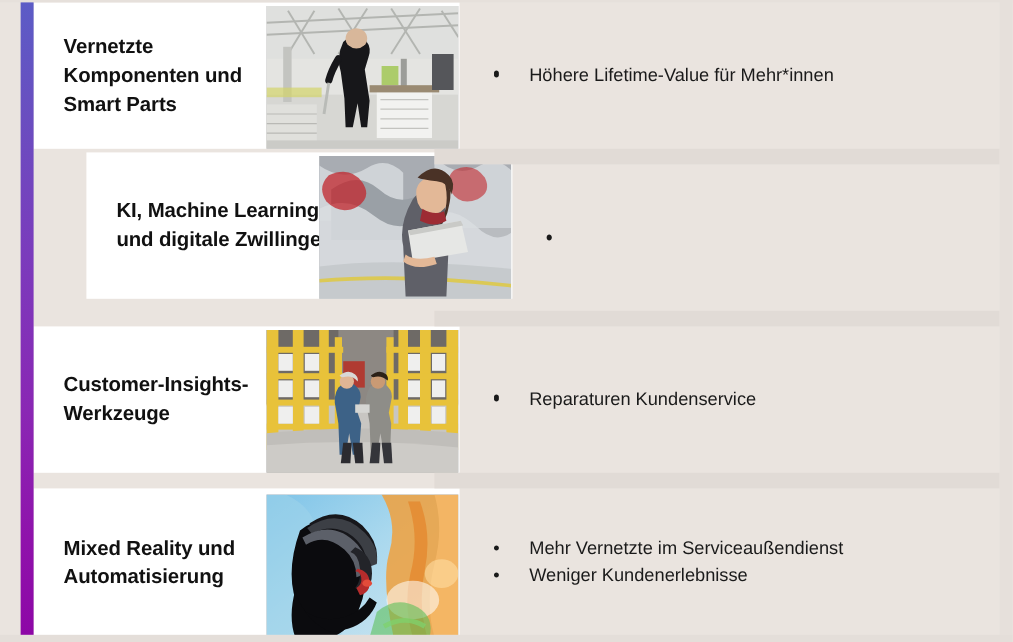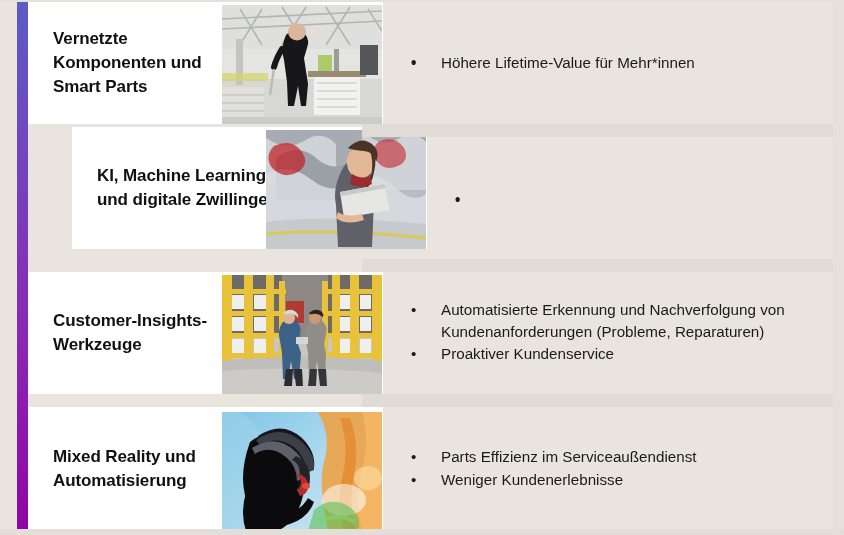--- a/index.html
+++ b/index.html
@@ -293,22 +293,22 @@
           <path d="M86 48 q8 -8 15 -1 q5 5 3 12 l-2 10 l2 9 l-1 26 l-5 0 l-3 -18 l-3 18 l-5 0 l-1 -26 l-2 -12 q-3 -10 2 -18z" fill="#8e8d88"></path>
           <ellipse cx="93" cy="43" rx="6" ry="6" fill="#c99a74"></ellipse>
           <path d="M87 38 q7 -6 13 -1 q2 3 1 5 q-5 -4 -10 -3 q-3 1 -4 -1z" fill="#2b2118"></path>
           <path d="M88 94 l-2 17 l8 0 l1 -17z" fill="#34353a"></path>
           <path d="M96 94 l2 17 l7 0 l-1 -17z" fill="#34353a"></path>
           <rect x="74" y="62" width="12" height="7" fill="#d6d6d3"></rect>
         </svg>
       </div>
       <div class="bullet-panel">
         <ul class="bullet-list">
-          <li><span class="dot">•</span><span>Automatisierte Erkennung und Nachverfolgung von Kundenanforderungen (Probleme, Reparaturen)</span></li>
-          <li><span class="dot">•</span><span>Proaktiver Kundenservice</span></li>
+          <li><span class="dot">•</span></li>
+          <li><span class="dot">•</span><span>Reparaturen Kundenservice</span></li>
         </ul>
       </div>
     </div>
 
     <div class="row r3">
       <div class="title-card">
         <div class="title-text">Mixed Reality und Automatisierung</div>
       </div>
       <div class="row-photo">
         <svg viewBox="0 0 160 119" preserveAspectRatio="none" aria-hidden="true">
@@ -334,21 +334,21 @@
           <path d="M30 36 q26 -16 46 6 q10 12 8 24 l-9 3 q0 -14 -10 -23 q-16 -14 -32 -4z" fill="#5c6069"></path>
           <path d="M74 44 q14 6 14 22 q0 10 -6 16 l-8 -4 q5 -6 4 -16 q-1 -12 -8 -14z" fill="#232429"></path>
           <path d="M76 62 q10 2 10 12 q0 8 -8 10 l-3 -6 q5 -3 4 -9 q-1 -5 -5 -5z" fill="#b52c2c"></path>
           <ellipse cx="84" cy="74" rx="4" ry="3" fill="#e24b3a"></ellipse>
           <path d="M30 96 q16 12 36 6 q14 -5 20 -16 l6 4 q-6 16 -24 22 q-22 7 -40 -6z" fill="#0b0b0e"></path>
           <path d="M24 80 q-6 22 0 39 l42 0 q-24 -6 -34 -22 q-6 -9 -8 -17z" fill="#0b0b0e"></path>
         </svg>
       </div>
       <div class="bullet-panel">
         <ul class="bullet-list">
-          <li><span class="dot">•</span><span>Parts Effizienz im Serviceaußendienst</span></li>
+          <li><span class="dot">•</span><span>Mehr Vernetzte im Serviceaußendienst</span></li>
           <li><span class="dot">•</span><span>Weniger Kundenerlebnisse</span></li>
         </ul>
       </div>
     </div>
 
   </div>
 
   <div class="left-strip"></div>
   <div class="right-strip"></div>
   <div class="top-strip"></div>

